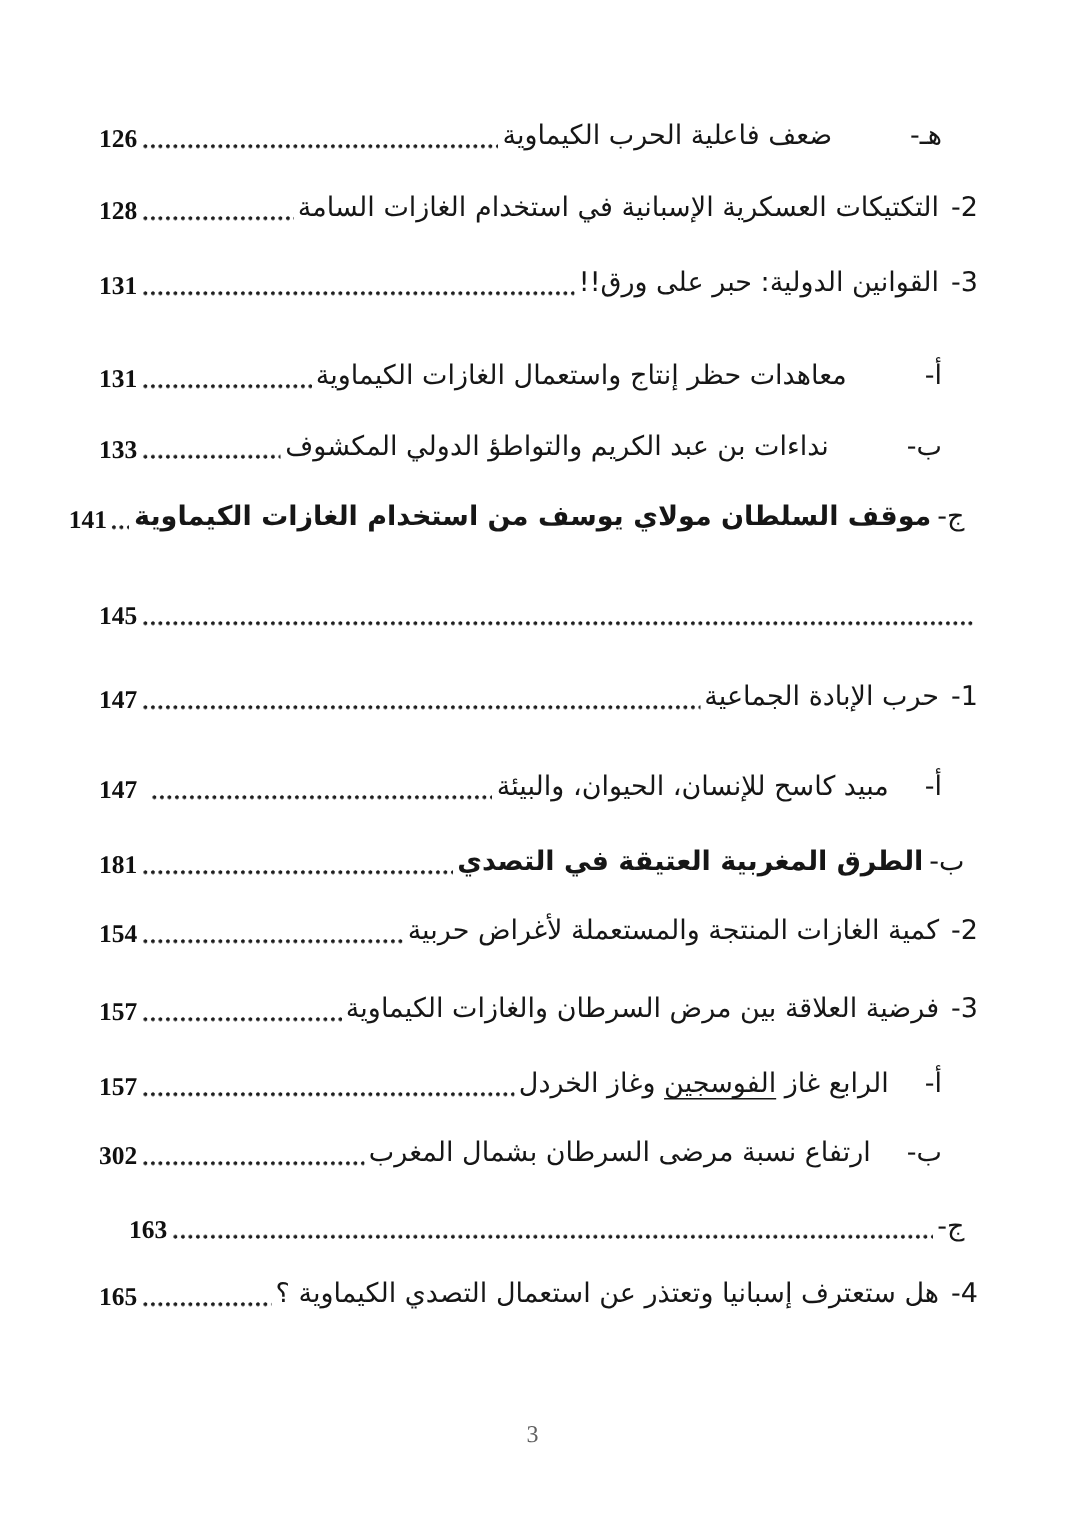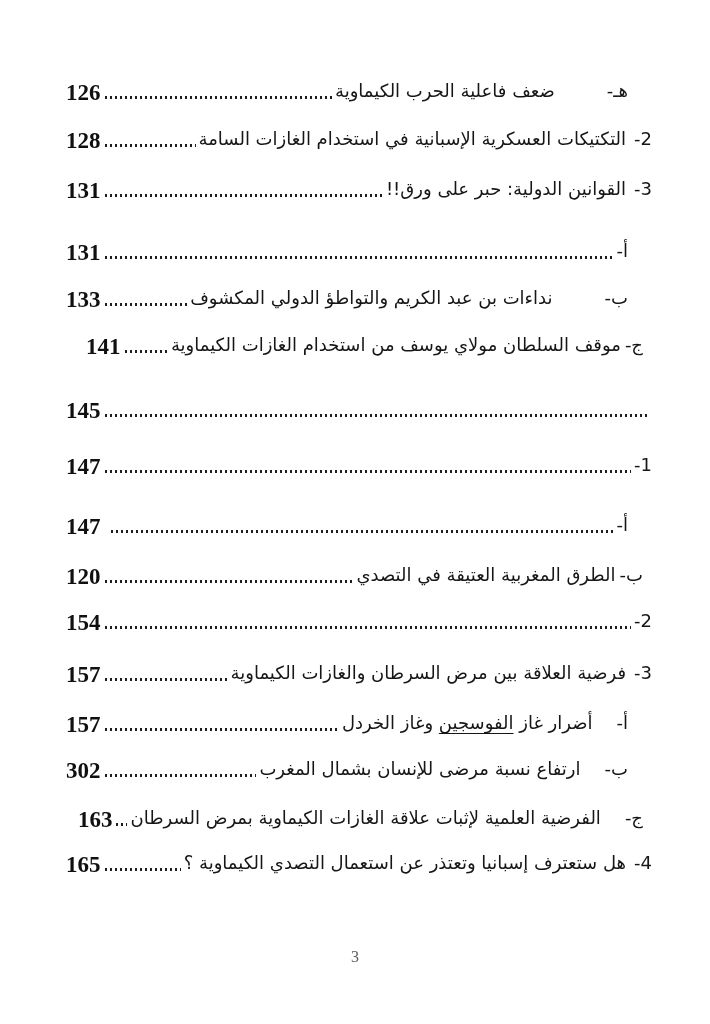--- a/index.html
+++ b/index.html
@@ -21,38 +21,38 @@
     align-items:flex-end;
     height:26px;
     font-size:18px;
     line-height:26px;
     white-space:nowrap;
   }
   .toc-row .marker{white-space:pre;}
   .toc-row .title{white-space:pre;margin-right:8px;}
   .toc-row.gap-wide .title{margin-right:52px;}
   .toc-row.gap-small .title{margin-right:24px;}
-  .toc-row.gap-none .title{margin-right:4px;}
+  .toc-row.gap-none .title{margin-right:4px;font-weight:bold;}
   .toc-row.lvl-sub{padding-right:24px;}
   .toc-row.lvl-sub.tight{padding-right:9px;}
   .toc-row.lvl-chapter{height:34px;font-size:23px;line-height:34px;}
   .leader{
     flex:1 1 0;
     height:3px;
     margin:0 3px 5px 3px;
     background-image:radial-gradient(circle at 2px 1.5px,#1d1d1d 1.15px,transparent 1.4px);
     background-size:5px 3px;
     background-repeat:repeat-x;
     background-position:left bottom;
     min-width:12px;
   }
   .pagenum{
     direction:ltr;
     font-family:"Liberation Serif",serif;
-    font-size:23px;
+    font-size:17px;
     font-weight:700;
     line-height:23px;
     color:#101010;
   }
   .toc-row.num-indent .pagenum{margin-left:20px;}
   .toc-row.pad-num .pagenum{margin-right:6px;}
   .misspelled{
     text-decoration-line:underline;
     text-decoration-style:wavy;
     text-decoration-color:#e60000;
@@ -97,20 +97,21 @@
 
     <div class="toc-row lvl-main r3">
       <span class="marker">3-</span>
       <span class="title">القوانين الدولية: حبر على ورق!!</span>
       <span class="leader"></span>
       <span class="pagenum">131</span>
     </div>
 
     <div class="toc-row lvl-sub gap-wide r4">
       <span class="marker">أ-</span>
+      <span class="title">معاهدات حظر إنتاج واستعمال الغازات الكيماوية</span>
       <span class="leader"></span>
       <span class="pagenum">131</span>
     </div>
 
     <div class="toc-row lvl-sub gap-wide r5">
       <span class="marker">ب-</span>
       <span class="title">نداءات بن عبد الكريم والتواطؤ الدولي المكشوف</span>
       <span class="leader"></span>
       <span class="pagenum">133</span>
     </div>
@@ -122,67 +123,69 @@
       <span class="pagenum">141</span>
     </div>
 
     <div class="toc-row lvl-chapter r7">
       <span class="leader"></span>
       <span class="pagenum">145</span>
     </div>
 
     <div class="toc-row lvl-main r8">
       <span class="marker">1-</span>
+      <span class="title">حرب الإبادة الجماعية</span>
       <span class="leader"></span>
       <span class="pagenum">147</span>
     </div>
 
     <div class="toc-row lvl-sub gap-small pad-num r9">
       <span class="marker">أ-</span>
+      <span class="title">مبيد كاسح للإنسان، الحيوان، والبيئة</span>
       <span class="leader"></span>
       <span class="pagenum">147</span>
     </div>
 
     <div class="toc-row lvl-sub tight gap-none r10">
       <span class="marker">ب-</span>
       <span class="title">الطرق المغربية العتيقة في التصدي</span>
       <span class="leader"></span>
-      <span class="pagenum">120</span>
+      <span class="pagenum">181</span>
     </div>
 
     <div class="toc-row lvl-main r11">
       <span class="marker">2-</span>
+      <span class="title">كمية الغازات المنتجة والمستعملة لأغراض حربية</span>
       <span class="leader"></span>
       <span class="pagenum">154</span>
     </div>
 
     <div class="toc-row lvl-main r12">
       <span class="marker">3-</span>
       <span class="title">فرضية العلاقة بين مرض السرطان والغازات الكيماوية</span>
       <span class="leader"></span>
       <span class="pagenum">157</span>
     </div>
 
     <div class="toc-row lvl-sub gap-small r13">
       <span class="marker">أ-</span>
-      <span class="title"><span>أضرار غاز </span><span class="misspelled">الفوسجين</span><span> وغاز الخردل</span></span>
+      <span class="title"><span>الرابع غاز </span><span class="misspelled">الفوسجين</span><span> وغاز الخردل</span></span>
       <span class="leader"></span>
       <span class="pagenum">157</span>
     </div>
 
     <div class="toc-row lvl-sub gap-small r14">
       <span class="marker">ب-</span>
-      <span class="title">ارتفاع نسبة مرضى للإنسان بشمال المغرب</span>
+      <span class="title">ارتفاع نسبة مرضى السرطان بشمال المغرب</span>
       <span class="leader"></span>
       <span class="pagenum">302</span>
     </div>
 
     <div class="toc-row lvl-sub tight gap-small num-indent r15">
       <span class="marker">ج-</span>
-      <span class="title">الفرضية العلمية لإثبات علاقة الغازات الكيماوية بمرض السرطان</span>
       <span class="leader"></span>
       <span class="pagenum">163</span>
     </div>
 
     <div class="toc-row lvl-main r16">
       <span class="marker">4-</span>
       <span class="title">هل ستعترف إسبانيا وتعتذر عن استعمال التصدي الكيماوية ؟</span>
       <span class="leader"></span>
       <span class="pagenum">165</span>
     </div>

